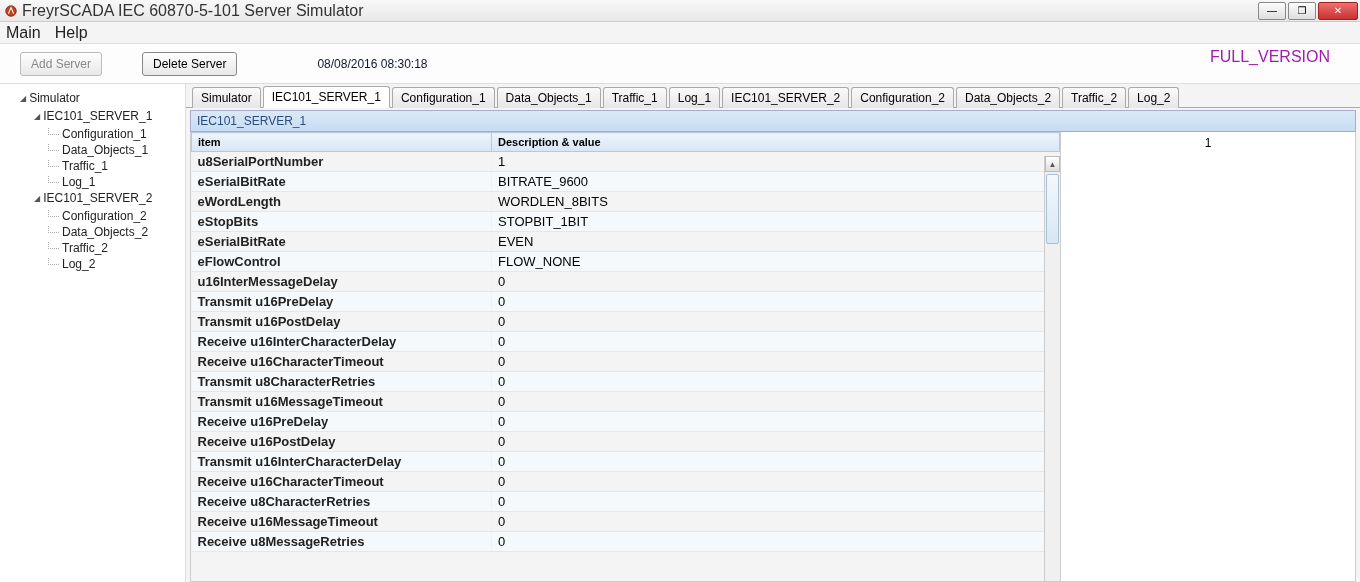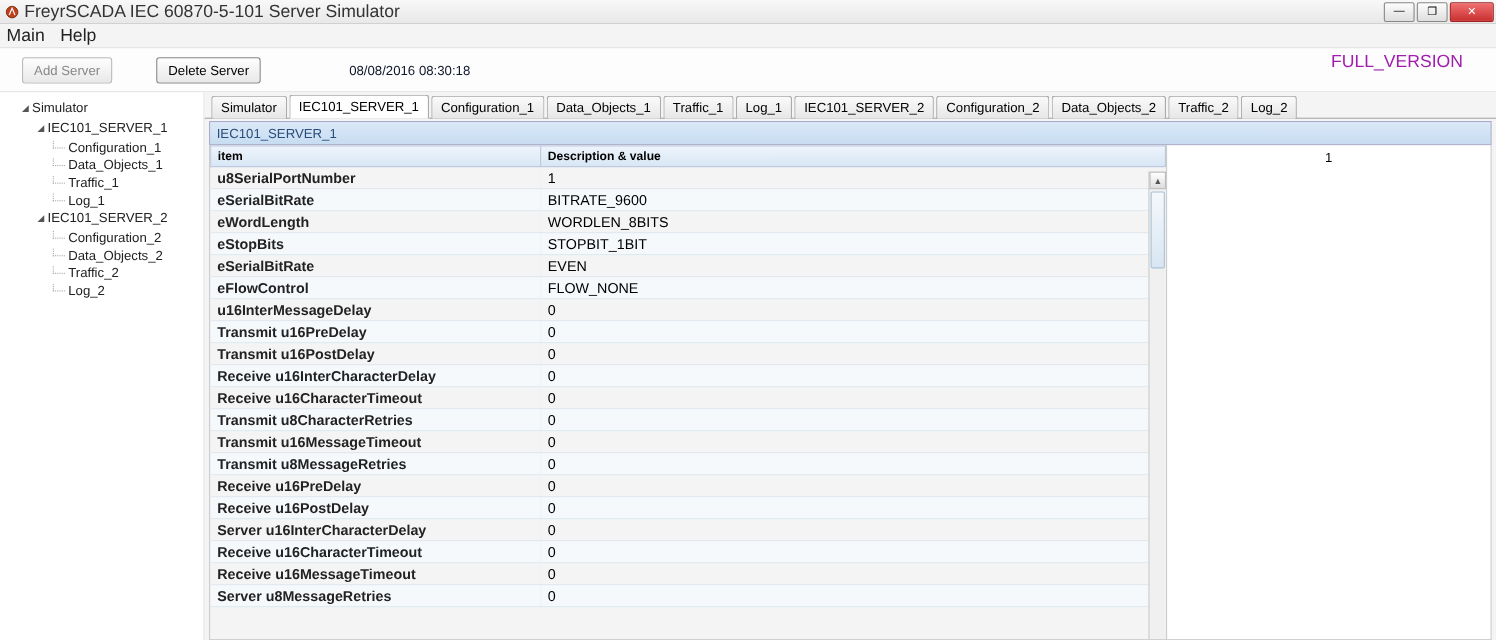--- a/index.html
+++ b/index.html
@@ -187,45 +187,45 @@
               </tr>
               <tr>
                 <td>Transmit u8CharacterRetries</td>
                 <td>0</td>
               </tr>
               <tr>
                 <td>Transmit u16MessageTimeout</td>
                 <td>0</td>
               </tr>
               <tr>
-                <td>Transmit u8MessageRetries</td>
-                <td>0</td>
-              </tr>
-              <tr>
                 <td>Receive u16PreDelay</td>
                 <td>0</td>
               </tr>
               <tr>
                 <td>Receive u16PostDelay</td>
                 <td>0</td>
               </tr>
               <tr>
-                <td>Server u16InterCharacterDelay</td>
+                <td>Transmit u16InterCharacterDelay</td>
                 <td>0</td>
               </tr>
               <tr>
                 <td>Receive u16CharacterTimeout</td>
                 <td>0</td>
               </tr>
               <tr>
+                <td>Receive u8CharacterRetries</td>
+                <td>0</td>
+              </tr>
+              <tr>
                 <td>Receive u16MessageTimeout</td>
                 <td>0</td>
               </tr>
               <tr>
-                <td>Server u8MessageRetries</td>
+                <td>Receive u8MessageRetries</td>
                 <td>0</td>
               </tr>
             </tbody>
         </table>
         <div class="vscroll">
           <div class="arrow">▲</div>
           <div class="thumb"></div>
         </div>
       </div>
       <div class="sidepane">

